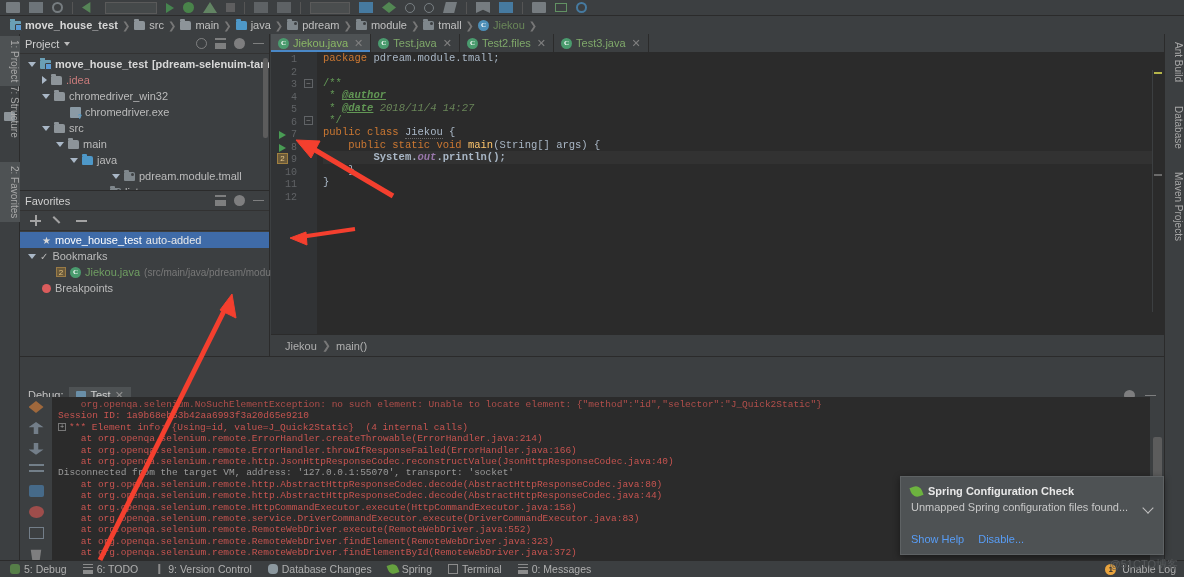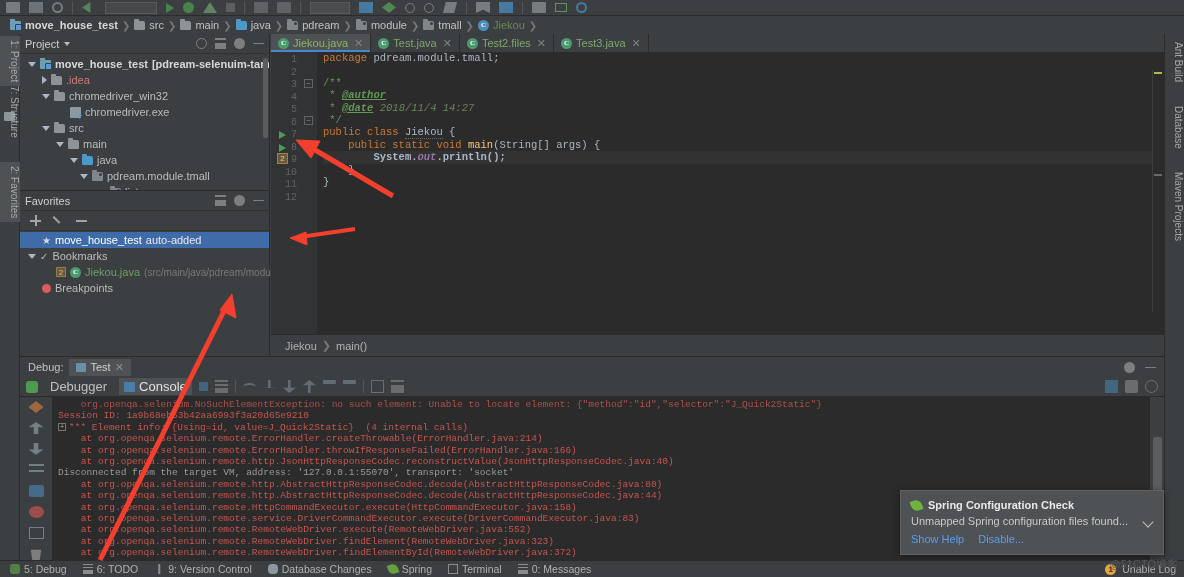--- a/index.html
+++ b/index.html
@@ -159,21 +159,21 @@
   .errstripe { position:absolute; right:0; top:18px; bottom:22px; width:12px; background:#2b2b2b; border-left:1px solid #3c3f41; }
   .es-mark { position:absolute; right:2px; width:8px; height:2px; }
   .ebreadcrumb {
     position:absolute; left:0; right:0; bottom:0; height:22px; background:#3c3f41;
     display:flex; align-items:center; gap:5px; padding-left:14px; font-size:11px; color:#b0b0b0;
     border-top:1px solid #2b2b2b;
   }
 
   
   .debugpanel { position:absolute; left:20px; top:356px; right:20px; bottom:17px; background:#3c3f41; border-top:1px solid #2b2b2b; }
-  .dbg-head { height:20px; display:flex; align-items:center; gap:6px; padding:0 8px; position:relative; }
+  .dbg-head { height:20px; display:flex; align-items:center; gap:6px; padding:0 8px; position:relative;margin-top:28px; }
   .dbg-head .lab { font-size:11px; color:#c0c0c0; }
   .dbg-tab { display:flex; align-items:center; gap:4px; background:#4e5254; padding:2px 7px; font-size:11px; color:#d0d0d0; }
   .dbg-tab .x { color:#909090; }
   .ico-run { width:10px;height:9px;background:#6a8fa8;border-radius:1px;position:relative;flex:none; }
   .dbg-head .acts { margin-left:auto; display:flex; gap:10px; align-items:center; }
 
   .dbg-toolbar { height:20px; display:flex; align-items:center; gap:7px; padding:0 6px; border-bottom:1px solid #2b2b2b; position:relative; }
   .dbg-bug { width:12px;height:12px;position:relative;flex:none; }
   .dtab { display:flex; align-items:center; gap:4px; font-size:13px; color:#c0c0c0; padding:1px 5px;justify-content:center; }
   .dtab.act { background:#4e5254; color:#e0e0e0; }
@@ -201,21 +201,21 @@
   .notif {
     position:absolute; right:20px; bottom:22px; width:264px; background:#4e5254;
     border:1px solid #5e6264; padding:8px 10px 9px 10px; box-shadow:0 2px 7px rgba(0,0,0,.45);
   }
   .notif-title { display:flex; align-items:center; gap:6px; font-size:11px; font-weight:bold; color:#e8e8e8; }
   .leaf { width:11px;height:11px;position:relative;flex:none; }
   .notif-body { display:flex; align-items:center; margin-top:4px; }
   .notif-msg { font-size:11px; color:#c8c8c8; flex:1; }
   .chev { width:9px;height:9px;position:relative; }
   .chev:before { content:""; position:absolute; left:0; top:1px; width:7px;height:7px;border-right:1.5px solid #c0c0c0;border-bottom:1.5px solid #c0c0c0; transform:rotate(45deg); }
-  .notif-actions { margin-top:6px; display:flex; gap:14px; }
+  .notif-actions { margin-top:20px; display:flex; gap:14px; }
   .notif-link { font-size:11px; color:#589df6; }
 
   
   .statusbar {
     position:absolute; left:0; right:0; bottom:0; height:17px; background:#3c3f41;
     display:flex; align-items:center; gap:16px; padding-left:10px; font-size:10.5px; color:#b0b0b0;
     border-top:1px solid #2b2b2b;
   }
   .sb-item { display:flex; align-items:center; gap:4px; white-space:nowrap; }
   .sb-ico { width:10px;height:10px;position:relative;flex:none;opacity:.85; }
@@ -370,21 +370,21 @@
       <div class="trow" style="padding-left:36px">
         <span class="tw open"></span>
         <span class="ico-folder"></span>
         <span class="tlabel">main</span>
       </div>
       <div class="trow" style="padding-left:50px">
         <span class="tw open"></span>
         <span class="ico-folder blue"></span>
         <span class="tlabel">java</span>
       </div>
-      <div class="trow" style="padding-left:60px">
+      <div class="trow" style="padding-left:92px">
         <span class="tw open"></span>
         <span class="ico-folder pkg"></span>
         <span class="tlabel">pdream.module.tmall</span>
       </div>
       <div class="trow" style="padding-left:78px">
         <span class="tw open"></span>
         <span class="ico-folder pkg"></span>
         <span class="tlabel">listener</span>
       </div>
       <div class="trow" style="padding-left:106px">

